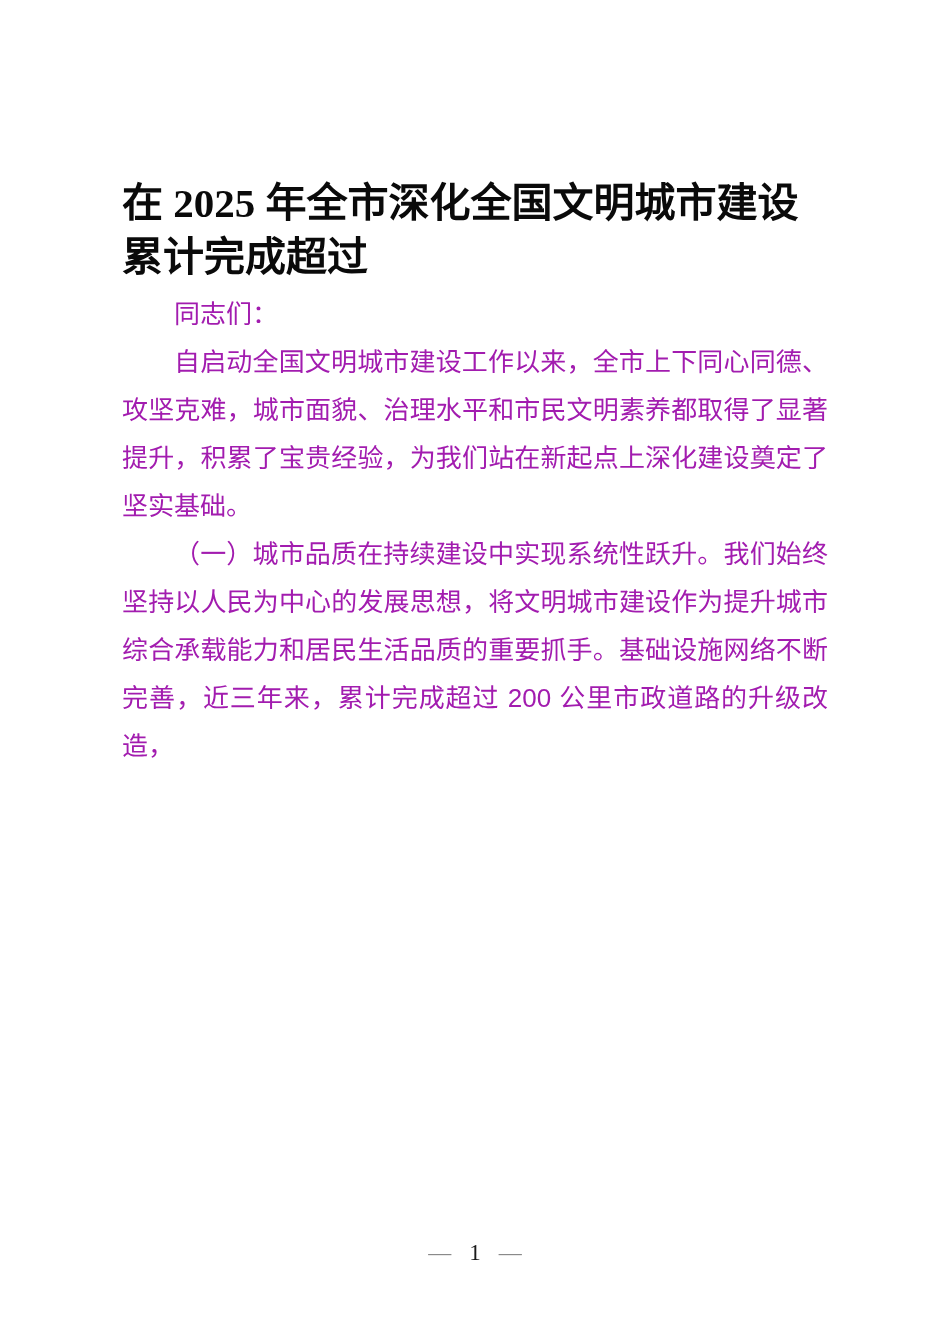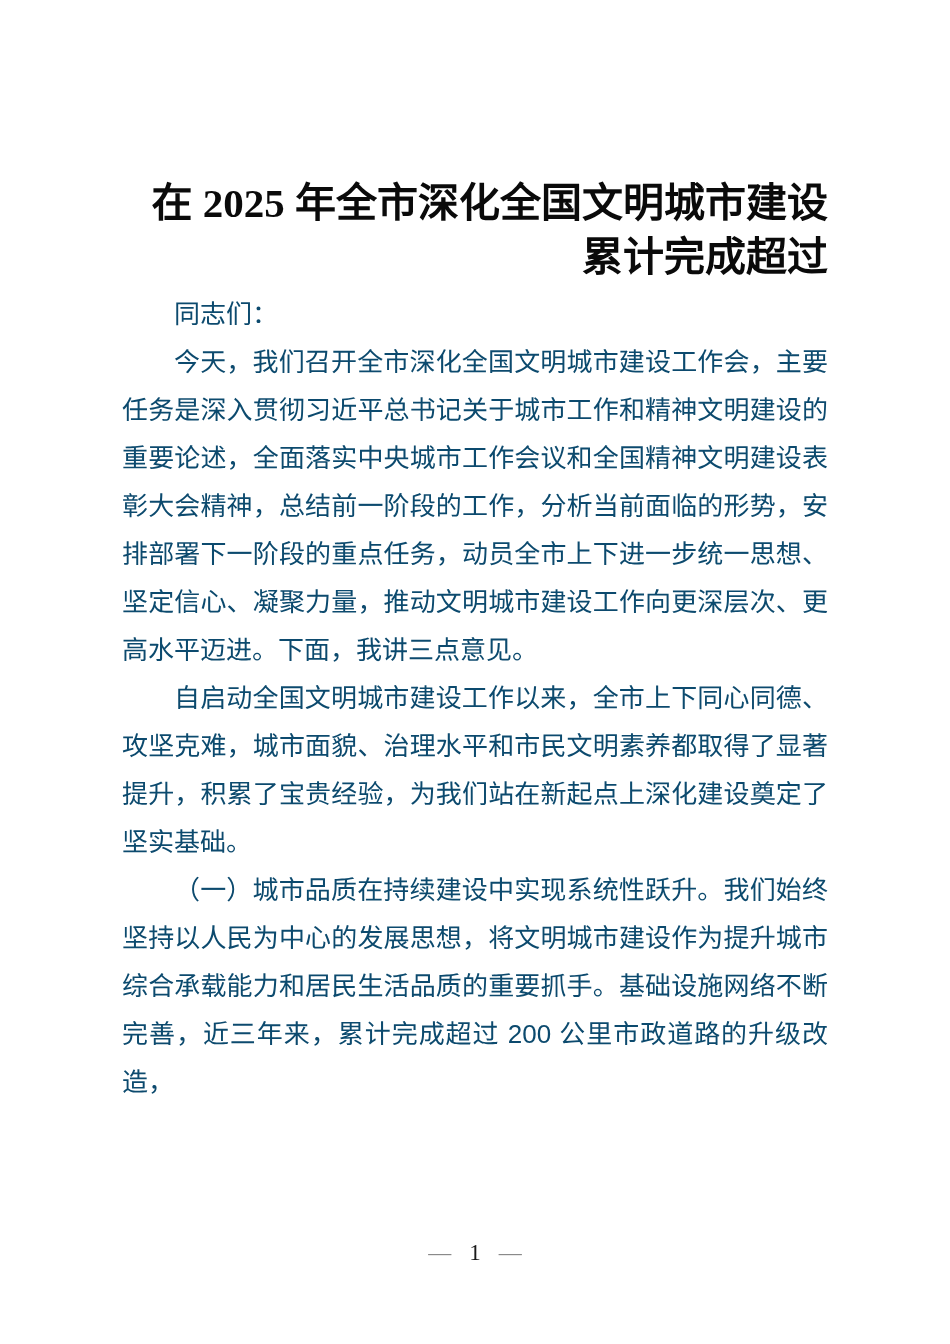--- a/index.html
+++ b/index.html
@@ -13,41 +13,41 @@
     height: 1344px;
     margin: 0 auto;
     background: #ffffff;
     box-sizing: border-box;
     padding: 176px 122px 0 122px;
     overflow: hidden;
     color: #111111;
   }
   .title {
     margin: 0 0 6px 0;
-    text-align: right;
+    text-align: left;
     font-family: "Liberation Serif", "DejaVu Serif", serif;
     font-weight: 700;
     font-size: 41px;
     line-height: 54px;
     color: #0a0a0a;
   }
   .title .title-line {
     display: block;
     white-space: nowrap;
   }
   .body-para {
     margin: 0;
     font-family: "Liberation Sans", "DejaVu Sans", sans-serif;
     font-weight: 400;
     font-size: 26px;
     line-height: 48px;
     text-indent: 2em;
     text-align: justify;
     text-justify: inter-ideograph;
-    color: #0c4a6e;
+    color: #a21caf;
     word-break: break-all;
   }
   .footer {
     position: absolute;
     left: 0;
     bottom: 78px;
     width: 100%;
     text-align: center;
     font-family: "Liberation Serif", "DejaVu Serif", serif;
     font-size: 23px;
@@ -67,21 +67,20 @@
 
 <div class="page">
 
   <h1 class="title">
     <span class="title-line">在 2025 年全市深化全国文明城市建设</span>
     <span class="title-line">累计完成超过</span>
   </h1>
 
   <p class="body-para">同志们：</p>
 
-  <p class="body-para">今天，我们召开全市深化全国文明城市建设工作会，主要任务是深入贯彻习近平总书记关于城市工作和精神文明建设的重要论述，全面落实中央城市工作会议和全国精神文明建设表彰大会精神，总结前一阶段的工作，分析当前面临的形势，安排部署下一阶段的重点任务，动员全市上下进一步统一思想、坚定信心、凝聚力量，推动文明城市建设工作向更深层次、更高水平迈进。下面，我讲三点意见。</p>
 
 
   <p class="body-para">自启动全国文明城市建设工作以来，全市上下同心同德、攻坚克难，城市面貌、治理水平和市民文明素养都取得了显著提升，积累了宝贵经验，为我们站在新起点上深化建设奠定了坚实基础。</p>
 
   <p class="body-para">（一）城市品质在持续建设中实现系统性跃升。我们始终坚持以人民为中心的发展思想，将文明城市建设作为提升城市综合承载能力和居民生活品质的重要抓手。基础设施网络不断完善，近三年来，累计完成超过 200 公里市政道路的升级改造，</p>
 
   <div class="footer">
     <span class="dash">—</span><span class="num">1</span><span class="dash">—</span>
   </div>
 

